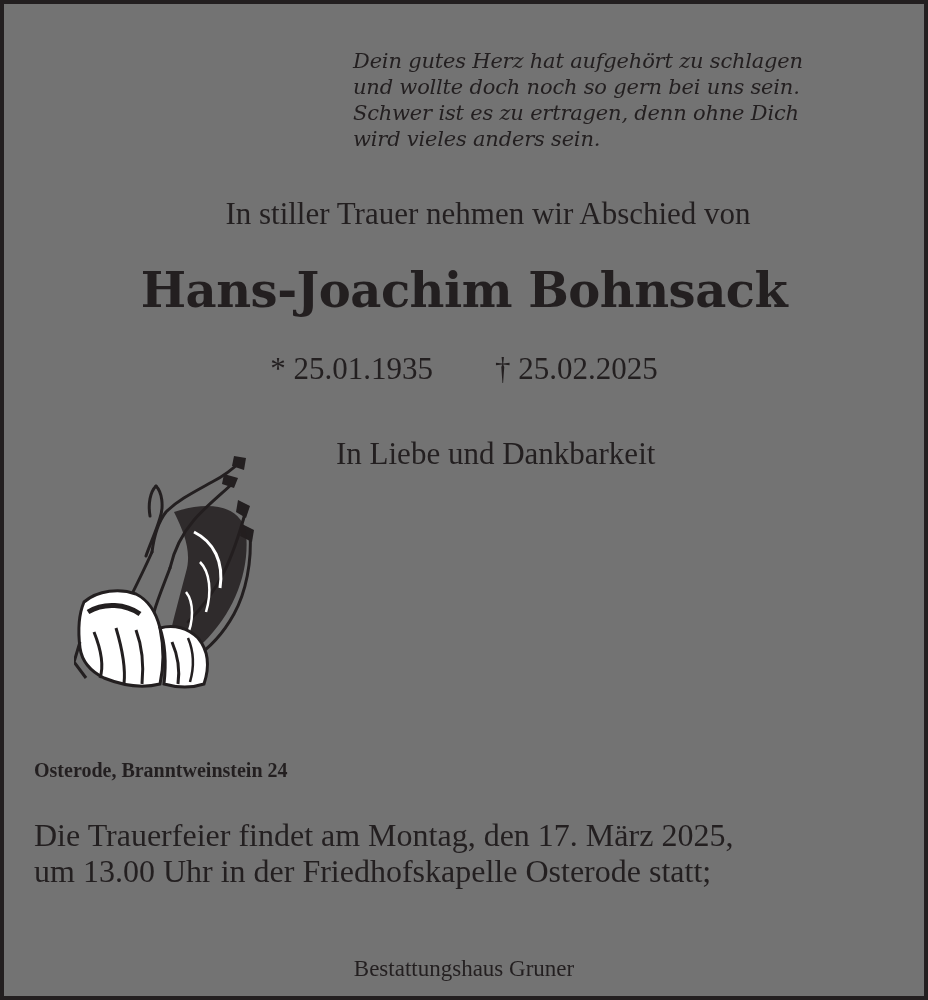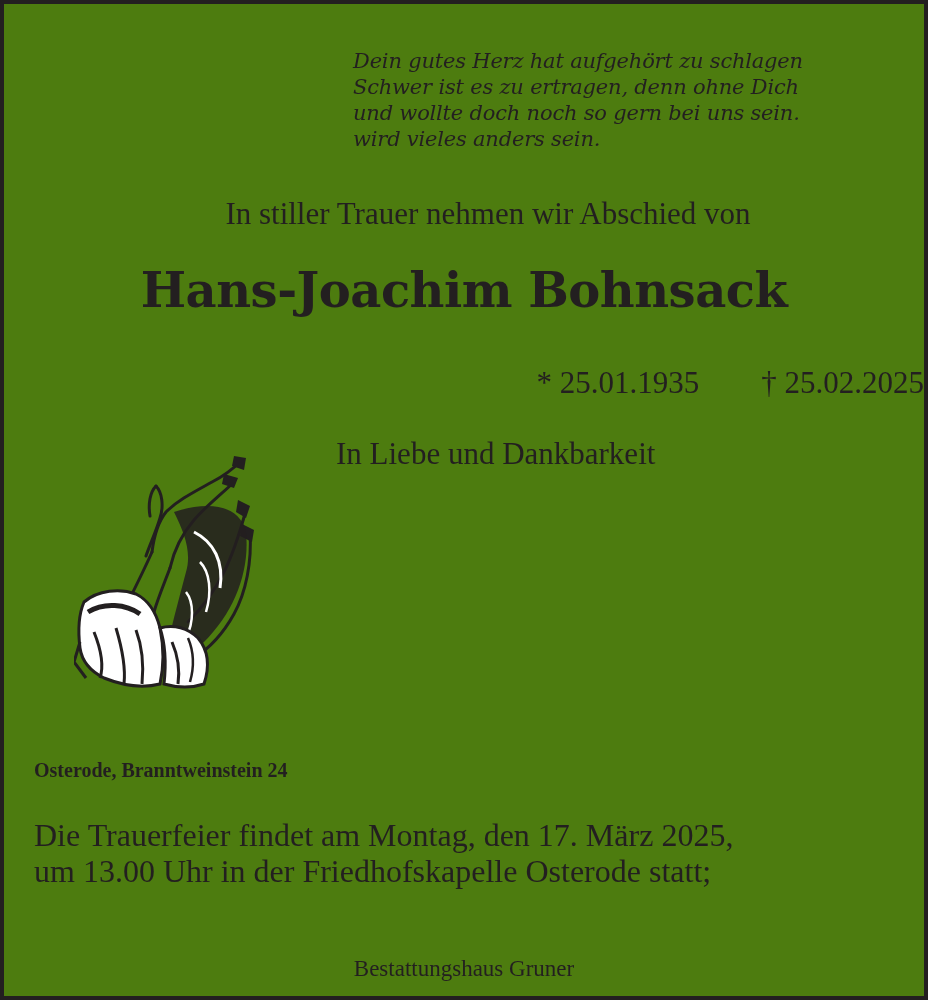--- a/index.html
+++ b/index.html
@@ -1,39 +1,39 @@
 <!DOCTYPE html>
 <html><head>
 <meta charset="utf-8">
 <style>
   html, body { margin: 0; padding: 0; background: #fff; }
   body { width: 928px; height: 1000px; position: relative; overflow: hidden; }
   .frame {
     position: absolute; left: 0; top: 0; width: 928px; height: 1000px;
-    box-sizing: border-box; border: 4px solid #231f20; background: #4d7c0f;
+    box-sizing: border-box; border: 4px solid #231f20; background: #737373;
     color: #231f20; font-family: "DejaVu Serif", "Liberation Serif", serif;
   }
   .poem {
     position: absolute; left: 349px; top: 44px;
     font-family: "DejaVu Serif", serif; font-style: italic;
     font-size: 21px; line-height: 26px; letter-spacing: -0.2px;
   }
   .poem div { white-space: nowrap; }
   .intro {
     position: absolute; left: 0; right: 0; top: 192px; text-align: center;
     font-family: "Liberation Serif", serif; font-size: 31px; line-height: 36px; padding-left: 48px;
   }
   .name {
     position: absolute; left: 0; right: 0; top: 246px; text-align: center;
     font-family: "DejaVu Serif", serif; font-weight: bold; font-size: 48px; line-height: 80px;
     letter-spacing: -0.5px;
   }
   .dates {
-    position: absolute; left: 0; right: 0; top: 345px; text-align: right;
-    font-family: "Liberation Serif", serif; font-size: 31px; line-height: 40px; margin-top: 14px;
+    position: absolute; left: 0; right: 0; top: 345px; text-align: center;
+    font-family: "Liberation Serif", serif; font-size: 31px; line-height: 40px;
   }
   .dates span { display: inline-block; }
   .dates .gap { width: 62px; }
   .hands {
     position: absolute; left: 70px; top: 448px; width: 180px; height: 240px;
   }
   .love {
     position: absolute; left: 332px; top: 430px;
     font-family: "Liberation Serif", serif; font-size: 31px; line-height: 40px;
   }
@@ -56,22 +56,22 @@
     font-family: "Liberation Serif", serif; font-size: 23px; line-height: 30px;
   }
 </style>
 </head>
 <body>
 
 <div class="frame">
 
   <div class="poem">
     <div>Dein gutes Herz hat aufgehört zu schlagen</div>
+    <div>und wollte doch noch so gern bei uns sein.</div>
     <div>Schwer ist es zu ertragen, denn ohne Dich</div>
-    <div>und wollte doch noch so gern bei uns sein.</div>
     <div>wird vieles anders sein.</div>
   </div>
 
   <div class="intro">In stiller Trauer nehmen wir Abschied von</div>
 
   <div class="name">Hans-Joachim Bohnsack</div>
 
   <div class="dates">
     <span>* 25.01.1935</span><span class="gap"></span><span>† 25.02.2025</span>
   </div>

